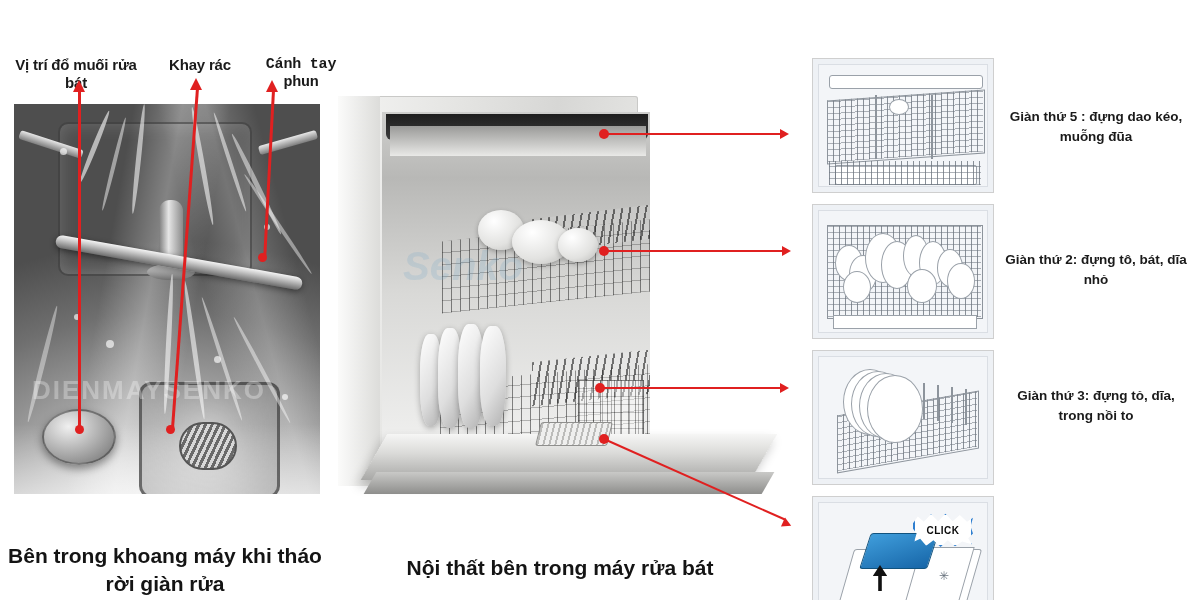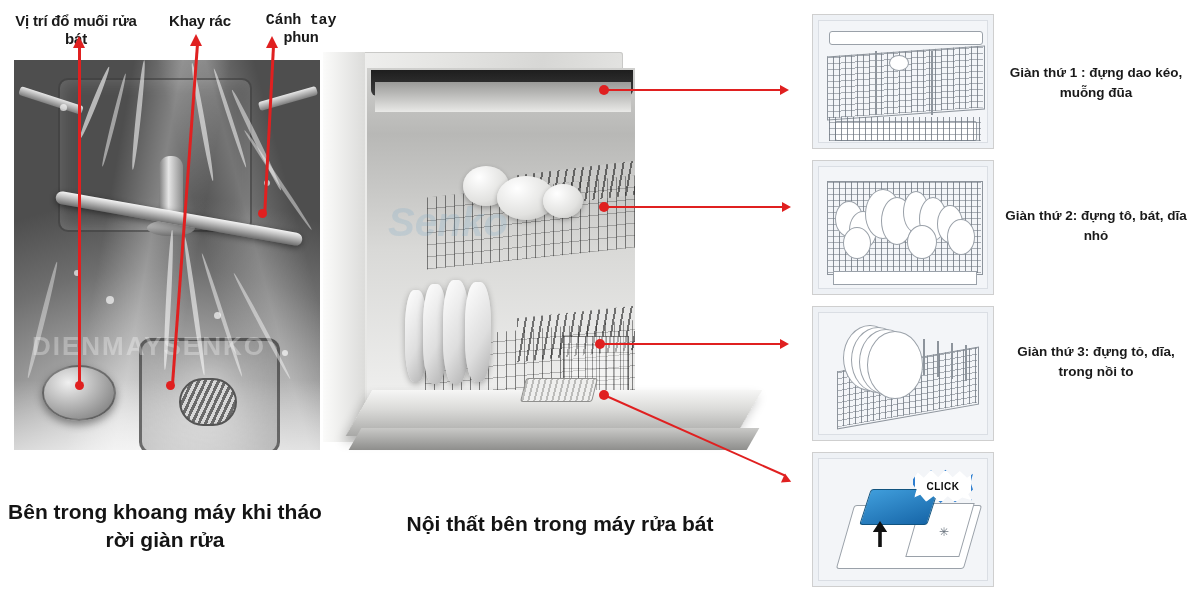--- a/index.html
+++ b/index.html
@@ -1,21 +1,21 @@
 <!DOCTYPE html>
 <html><head>
 <meta charset="utf-8">
 <style>
   html,body{margin:0;padding:0;}
   body{
     width:1200px;height:600px;background:#ffffff;overflow:hidden;
     font-family:"Liberation Sans", sans-serif;
     position:relative;
   }
-  .stage{position:absolute;inset:0;}
+  .stage{position:absolute;inset:0;margin-top:44px;}
 
   
   .callout-label{
     position:absolute;
     font-weight:bold;
     color:#1a1a1a;
     text-align:center;
     line-height:1.18;
     font-size:15px;
     letter-spacing:-.2px;
@@ -87,21 +87,21 @@
     background:linear-gradient(180deg, rgba(255,255,255,.0), rgba(255,255,255,.55));
   }
   .spray{position:absolute;border-radius:50%;background:rgba(255,255,255,.80);}
   .drop{position:absolute;border-radius:50%;background:rgba(255,255,255,.65);}
   .wm-left{
     position:absolute;left:18px;bottom:88px;color:rgba(255,255,255,.30);
     font-size:26px;font-weight:bold;letter-spacing:2px;white-space:nowrap;
   }
 
   
-  .photo-center{position:absolute;left:315px;top:30px;width:470px;height:460px;}
+  .photo-center{position:absolute;left:330px;top:30px;width:470px;height:460px;}
   .dw-body{
     position:absolute;left:8px;top:22px;width:300px;height:390px;
     background:linear-gradient(100deg,#f4f4f3 0%,#e6e6e4 30%,#d7d7d5 60%,#ececea 100%);
     border-radius:3px;
     box-shadow:0 0 0 1px #c9c9c7 inset;
   }
   .dw-side{
     position:absolute;left:8px;top:22px;width:42px;height:390px;
     background:linear-gradient(90deg,#fbfbfa,#dcdcda);
   }
@@ -370,20 +370,20 @@
     <div class="thumb-inner">
       <div class="wire-fill" style="left:26px;top:46px;width:126px;height:62px;transform:skewX(-16deg);border-radius:3px;"></div>
       <div class="wire-fill" style="left:94px;top:44px;width:52px;height:52px;transform:skewX(-16deg);"></div>
       <div style="position:absolute;left:46px;top:30px;width:66px;height:34px;transform:skewX(-18deg);background:linear-gradient(160deg,#3f9ddb,#1766a8);border:1px solid #11537f;border-radius:3px;"></div>
       <div style="position:absolute;left:52px;top:62px;width:18px;height:26px;background:#111;clip-path:polygon(40% 100%,40% 42%,10% 42%,50% 0%,90% 42%,60% 42%,60% 100%);"></div>
       <div style="position:absolute;left:118px;top:66px;width:14px;height:14px;color:#6c7680;font-size:12px;line-height:14px;text-align:center;">✳</div>
       <div class="click-badge">CLICK</div>
     </div>
   </div>
 
-  <div class="desc" style="top:63px;">Giàn thứ 1 : đựng dao kéo, muỗng đũa</div>
+  <div class="desc" style="top:63px;">Giàn thứ 5 : đựng dao kéo, muỗng đũa</div>
   <div class="desc" style="top:206px;">Giàn thứ 2: đựng  tô, bát, dĩa  nhỏ</div>
   <div class="desc" style="top:342px;">Giàn thứ 3: đựng tỏ, dĩa, trong nồi to</div>
 
   <div class="caption" id="caption-left">Bên trong khoang máy khi tháo rời giàn rửa</div>
   <div class="caption" id="caption-center">Nội thất bên trong máy rửa bát</div>
 
 </div>
 
 </body></html>

